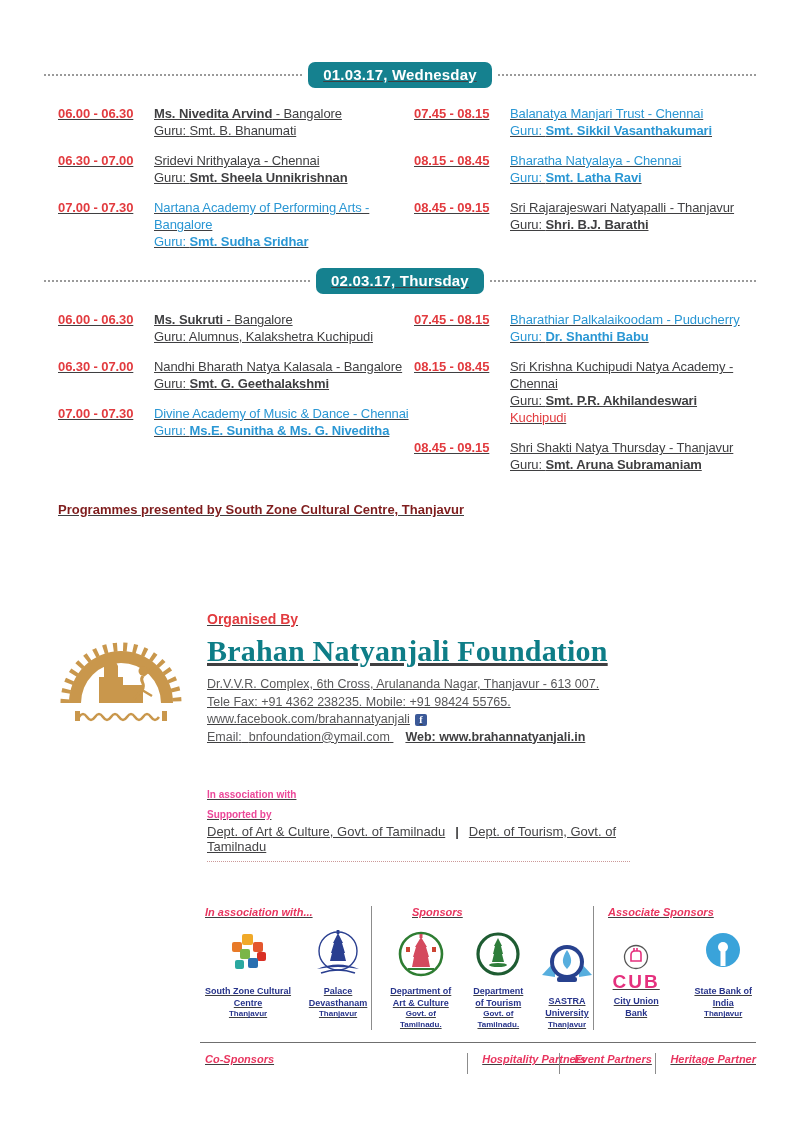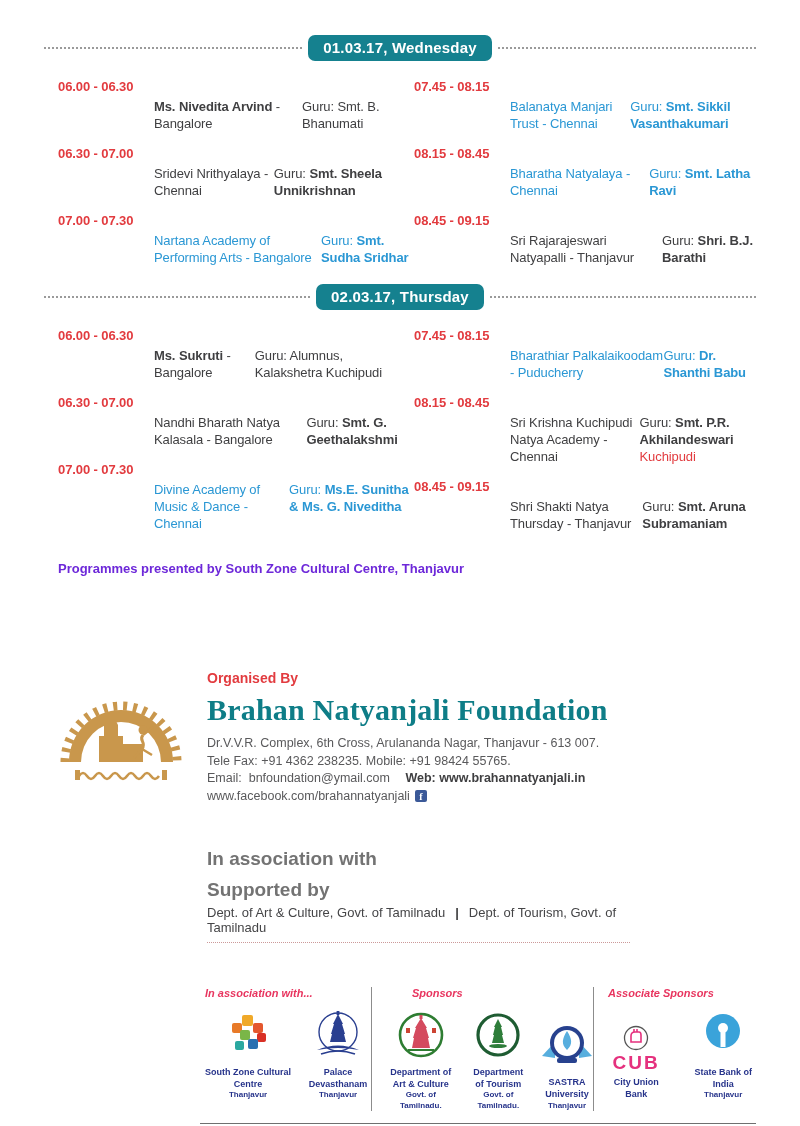--- a/index.html
+++ b/index.html
@@ -1,51 +1,51 @@
 <!DOCTYPE html>
 <html><head>
 <meta charset="utf-8">
 <style>
   html,body{margin:0;padding:0;background:#fff;}
   body{width:800px;height:1126px;font-family:"Liberation Sans","DejaVu Sans",sans-serif;color:#3f3f41;overflow:hidden;}
-  .page{position:relative;width:800px;height:1126px;padding-top:35px;box-sizing:border-box;}
+  .page{position:relative;width:800px;height:1126px;padding-top:62px;box-sizing:border-box;text-decoration:underline;}
 
   
   .banner{display:flex;align-items:center;margin:0 44px;}
   .banner::before,.banner::after{content:"";flex:1;border-top:2px dotted #9a9a9a;}
   .pill{background:#15818f;color:#fff;font-weight:bold;font-size:15px;padding:4px 15px 5px;border-radius:7px;margin:0 6px;letter-spacing:.2px;}
 
   
   .cols{display:flex;margin:17px 44px 0 58px;}
   .col{width:356px;flex-shrink:0;}
   .col + .col{width:auto;flex:1;}
   .entry{display:flex;margin-bottom:13px;font-size:13px;line-height:17px;letter-spacing:-.1px;}
   .time{width:84px;flex-shrink:0;font-weight:bold;color:#e23b3f;margin-right:12px;white-space:nowrap;}
-  .etext{display:flex;flex-direction:row;margin-top:20px;}
+  .etext{display:flex;flex-direction:column;}
   .c-dark{color:#3f3f41;}
   .c-blue{color:#2a97d4;}
   .tag{color:#e23b3f;}
   .session + .session{margin-top:5px;}
 
-  .presented{margin:16px 44px 0 58px;font-size:13px;font-weight:bold;color:#6d28d9;}
+  .presented{margin:16px 44px 0 58px;font-size:13px;font-weight:bold;color:#7f1d1d;}
 
   
   .organiser{display:flex;margin:92px 44px 0 55px;}
   .bnf-logo{width:132px;height:132px;flex-shrink:0;margin-top:12px;}
   .org-info{margin-left:20px;padding-top:2px;}
   .org-heading{color:#e23b3f;font-weight:bold;font-size:14px;}
   .org-name{font-family:"Liberation Serif","DejaVu Serif",serif;color:#0e7d87;font-size:30px;font-weight:bold;margin:7px 0 8px;letter-spacing:.2px;}
   .addr{font-size:12.5px;color:#59595b;line-height:17.5px;}
   .email-line b{color:#3f3f41;margin-left:12px;}
   .fb-line{display:flex;align-items:center;}
   .fb-ic{display:inline-flex;align-items:center;justify-content:center;width:12px;height:12px;background:#3b5998;color:#fff;font-size:10px;font-weight:bold;border-radius:2px;margin-left:5px;font-family:"Liberation Serif",serif;}
 
   
   .ablock{margin:36px 170px 0 207px;}
-  .ab-head{color:#737373;font-weight:bold;font-size:19px;margin-bottom:4px;}
+  .ab-head{color:#ec4899;font-weight:bold;font-size:10px;margin-bottom:4px;}
   .ab-head.sup{margin-top:9px;}
   .ab-line{font-size:13px;color:#454547;padding-bottom:7px;border-bottom:1.5px dotted #c99;}
   .ab-line .sep{margin:0 10px;color:#3f3f41;}
 
   
   .band{display:flex;margin:44px 44px 0 205px;}
   .lgroup{box-sizing:border-box;}
   .lgroup + .lgroup{border-left:1.5px solid #8c8c8c;padding-left:14px;}
   .ghead{font-size:11px;font-weight:bold;font-style:italic;color:#e8355f;margin-bottom:9px;white-space:nowrap;}
   .lrow{display:flex;align-items:flex-end;}
@@ -187,30 +187,30 @@
         <path d="M24,96 q4,-6 8,0 t8,0 t8,0 t8,0 t8,0 t8,0 t8,0 t8,0 t8,0 t8,0" fill="none" stroke="#c9974c" stroke-width="2.5"></path>
         <rect x="20" y="90" width="5" height="10" fill="#c9974c"></rect>
           <rect x="107" y="90" width="5" height="10" fill="#c9974c"></rect>
       </svg>
     </div>
     <div class="org-info">
       <div class="org-heading">Organised By</div>
       <h1 class="org-name">Brahan Natyanjali Foundation</h1>
       <div class="addr">Dr.V.V.R. Complex, 6th Cross, Arulananda Nagar, Thanjavur - 613 007.</div>
       <div class="addr">Tele Fax: +91 4362 238235. Mobile: +91 98424 55765.</div>
+      <div class="addr fb-line">
+        <span>www.facebook.com/brahannatyanjali</span>
+        <span class="fb-ic">
+            <span>f</span>
+          </span>
+      </div>
       <div class="addr email-line">
         <span>Email:</span>&nbsp;
         <span>bnfoundation@ymail.com</span>
         <b>Web: www.brahannatyanjali.in</b>
-      </div>
-      <div class="addr fb-line">
-        <span>www.facebook.com/brahannatyanjali</span>
-        <span class="fb-ic">
-            <span>f</span>
-          </span>
       </div>
     </div>
   </section>
 
   <section class="ablock">
     <div class="ab-head">In association with</div>
     <div class="ab-head sup">Supported by</div>
     <div class="ab-line">
       <span>Dept. of Art &amp; Culture, Govt. of Tamilnadu</span><b class="sep">|</b><span>Dept. of Tourism, Govt. of Tamilnadu</span>
     </div>

